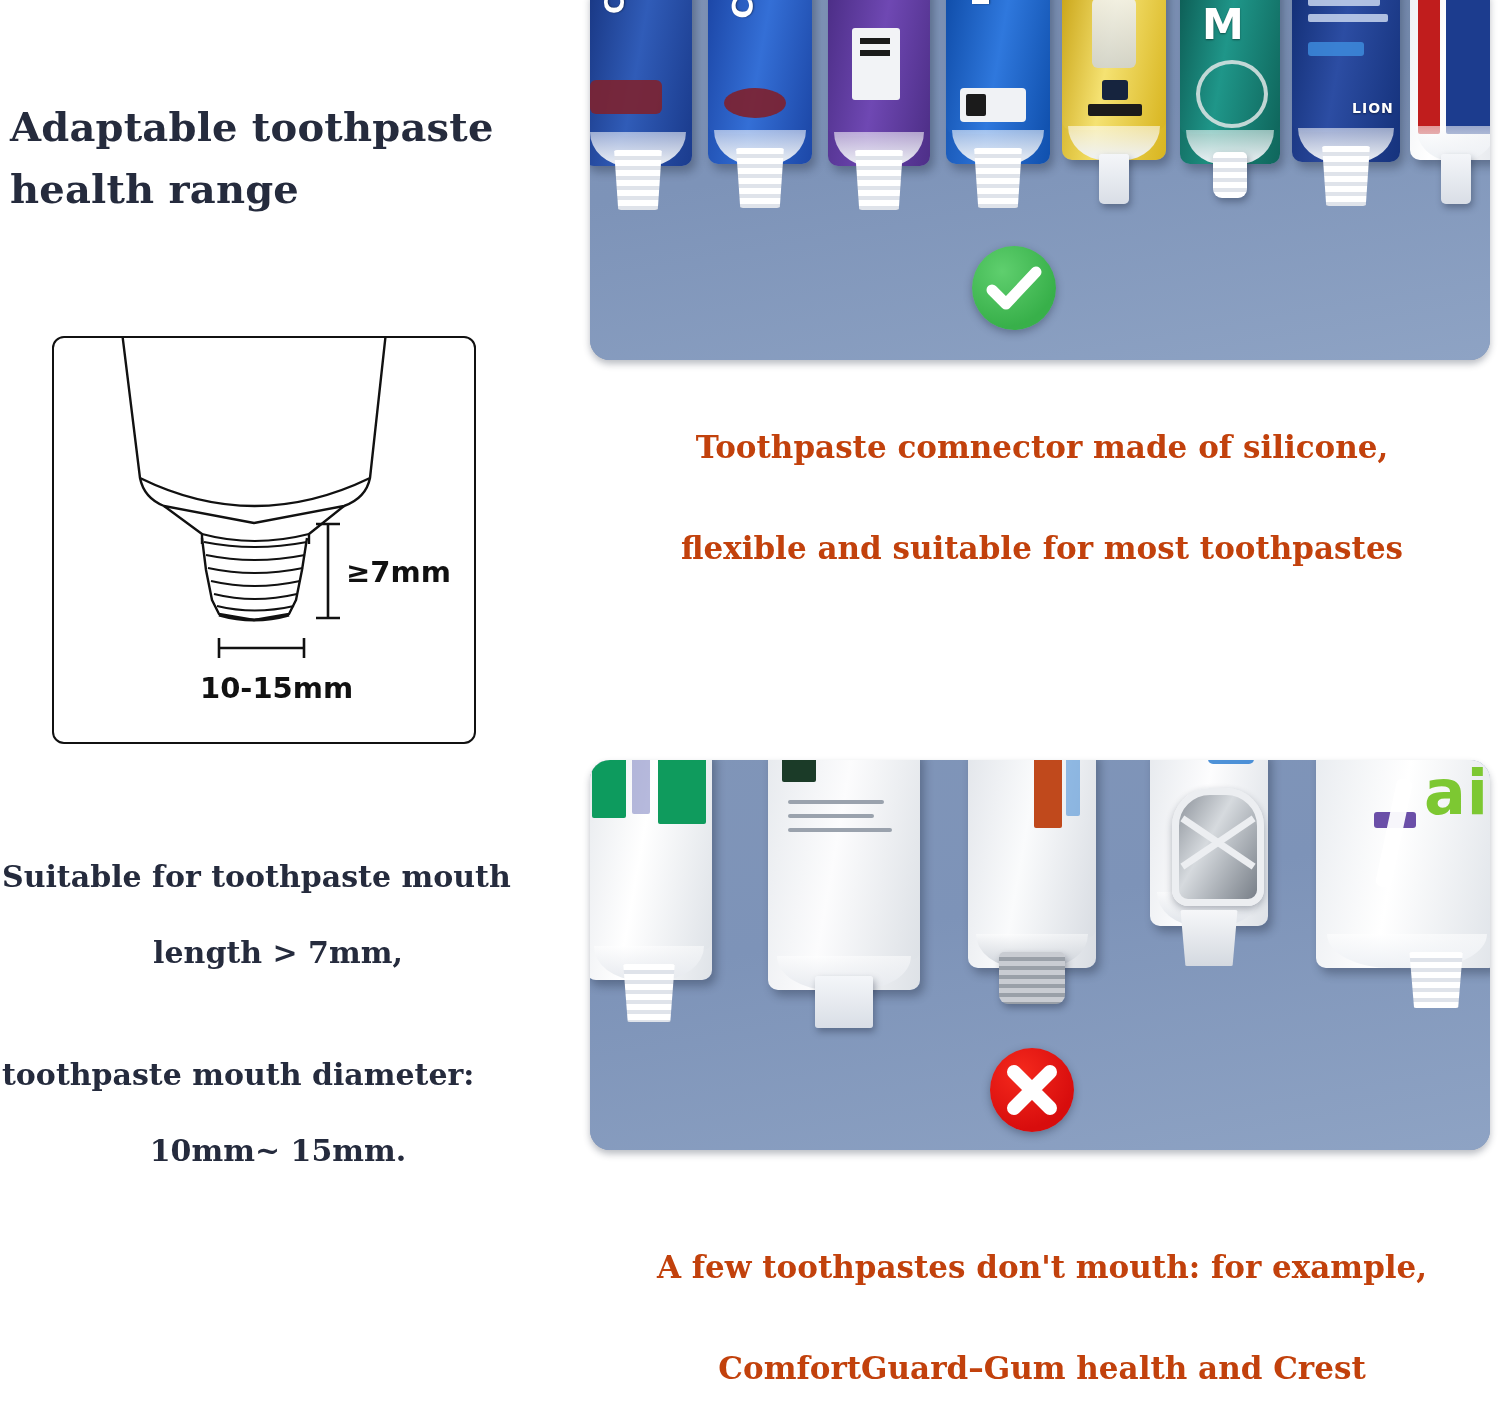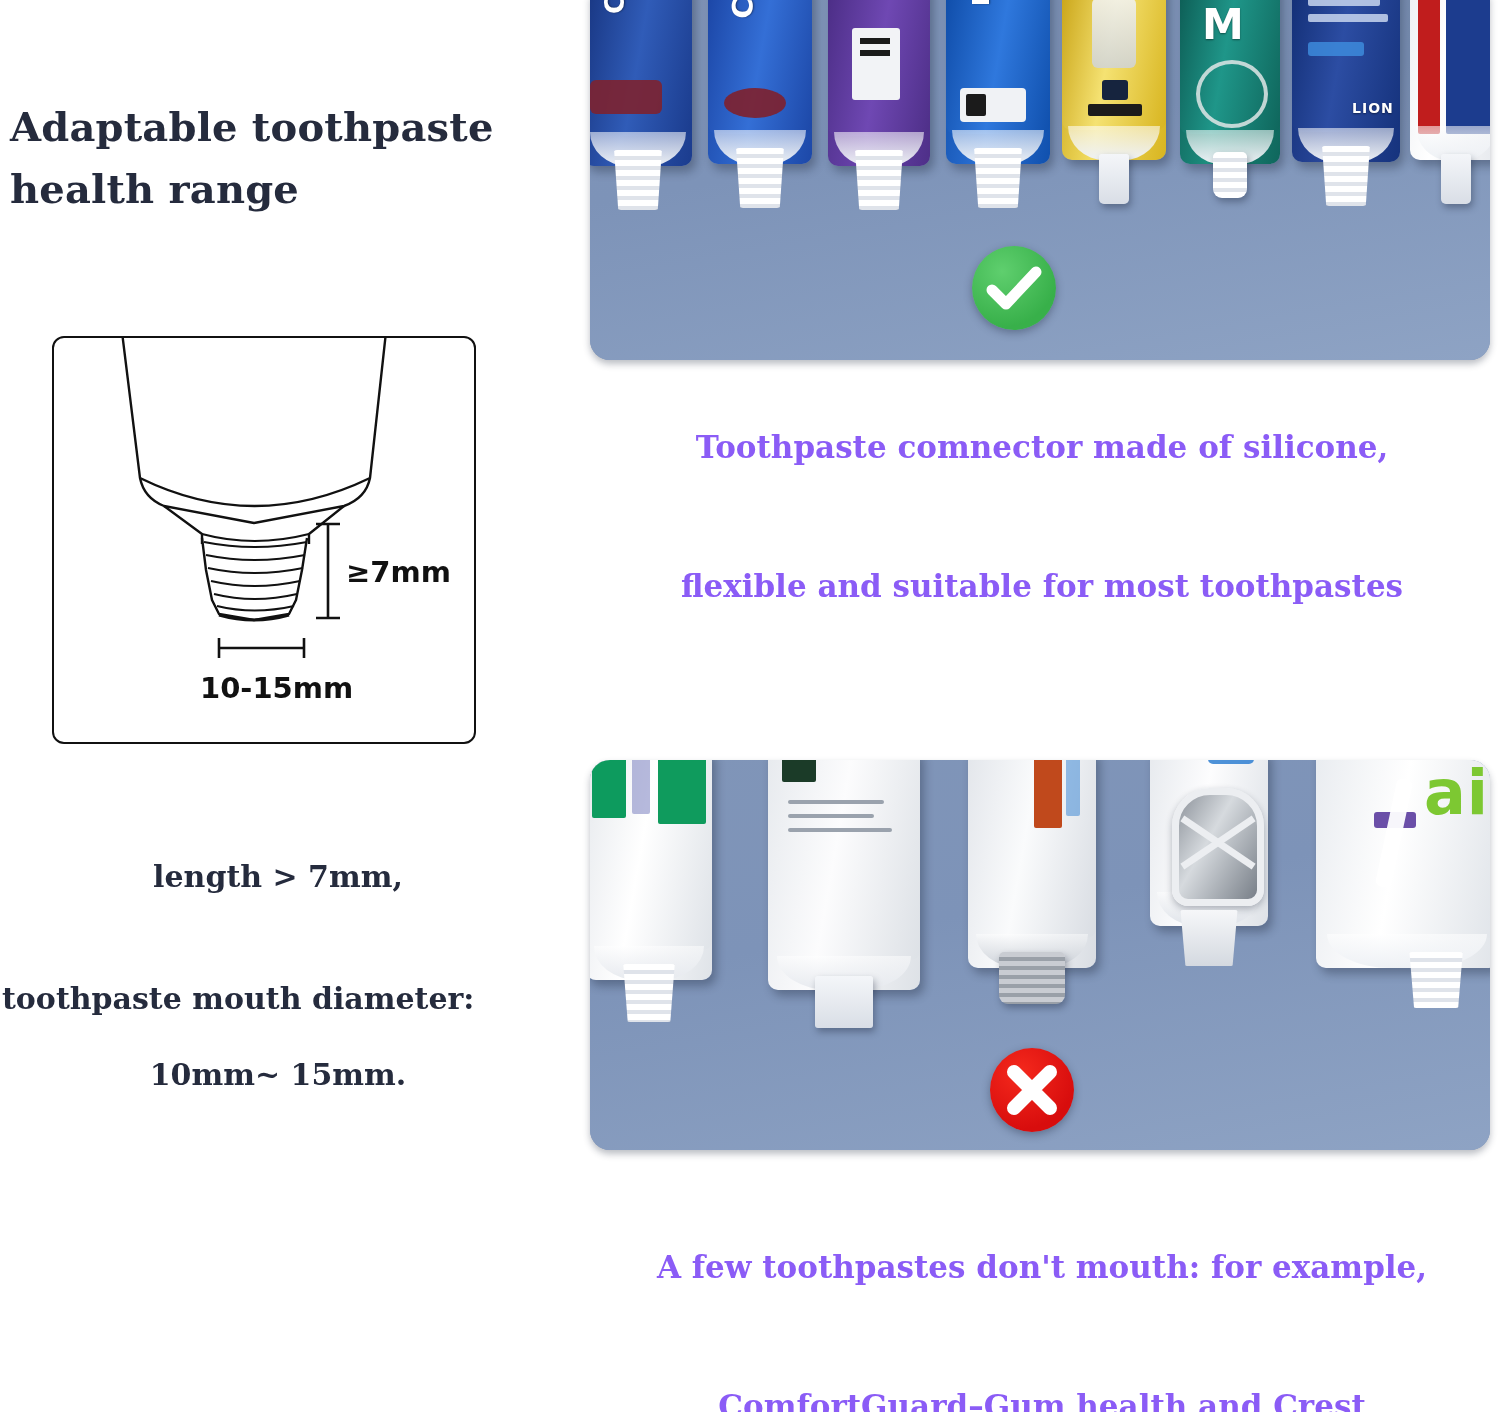--- a/index.html
+++ b/index.html
@@ -192,31 +192,31 @@
   }
   .badge-ok  { background: radial-gradient(circle at 36% 30%, #5fcf6e, #38b04a 70%); }
   .badge-bad { background: radial-gradient(circle at 36% 30%, #f5291d, #d80d0d 70%); }
   .badge svg { position: absolute; inset: 0; width: 100%; height: 100%; }
 
   
   .right-caption {
     position: absolute;
     left: 14px;
     width: 896px;
-    color: #8b5cf6;
+    color: #c2410c;
     font-family: "DejaVu Serif", serif;
     font-weight: bold;
     font-size: 31px;
     line-height: 1.0;
     text-align: center;
   }
   .cap-top { top: 432px; }
   .cap-bot { top: 1252px; }
   .cap-line { white-space: nowrap; }
-  .cap-line + .cap-line { margin-top: 108px; }
+  .cap-line + .cap-line { margin-top: 70px; }
 </style>
 </head>
 <body>
 
 <div class="left-col">
 
   <div class="headline">
     <div>Adaptable toothpaste</div>
     <div>health range</div>
   </div>
@@ -248,20 +248,21 @@
       <text x="292" y="244" font-family="DejaVu Sans, sans-serif" font-size="29" font-weight="600" fill="#111111">≥7mm</text>
 
       <line x1="165" y1="310" x2="250" y2="310" stroke="#111111" stroke-width="2.6"></line>
       <line x1="165" y1="300" x2="165" y2="320" stroke="#111111" stroke-width="2.6"></line>
       <line x1="250" y1="300" x2="250" y2="320" stroke="#111111" stroke-width="2.6"></line>
       <text x="146" y="360" font-family="DejaVu Sans, sans-serif" font-size="29" font-weight="600" fill="#111111">10-15mm</text>
     </svg>
   </div>
 
   <div class="left-body">
+    <div class="lb-line lb-l1">Suitable for toothpaste mouth</div>
     <div class="lb-line lb-l2">length  &gt; 7mm,</div>
     <div class="lb-line lb-l3">toothpaste mouth diameter:</div>
     <div class="lb-line lb-l4">10mm~ 15mm.</div>
   </div>
 </div>
 
 <div class="right-col">
 
   <div class="photo-panel panel-top">
     <div class="panel-bg"></div>

